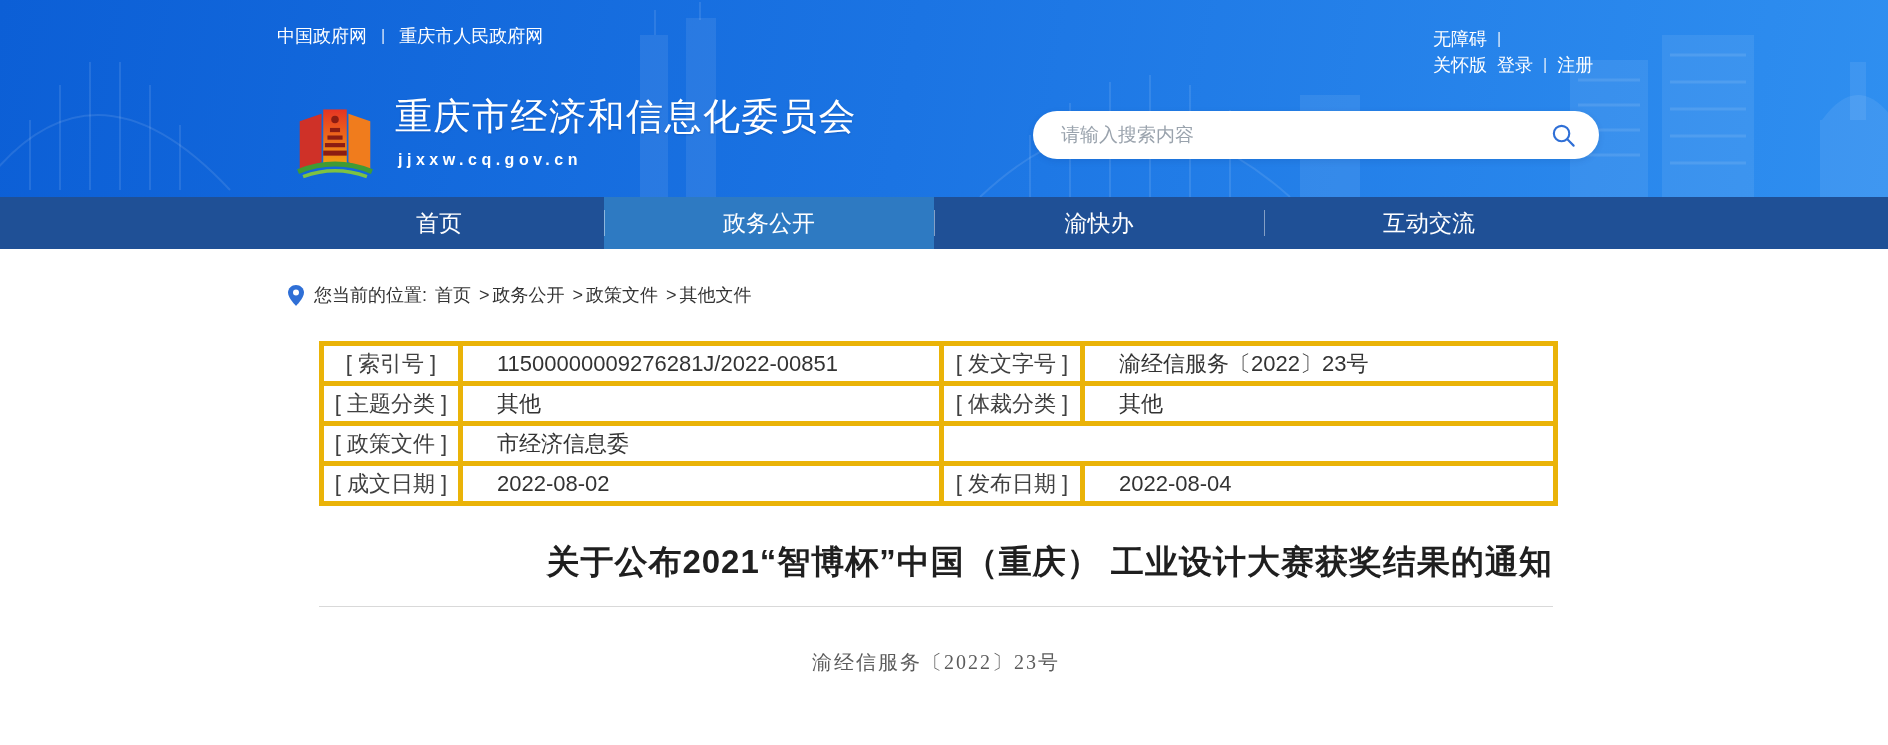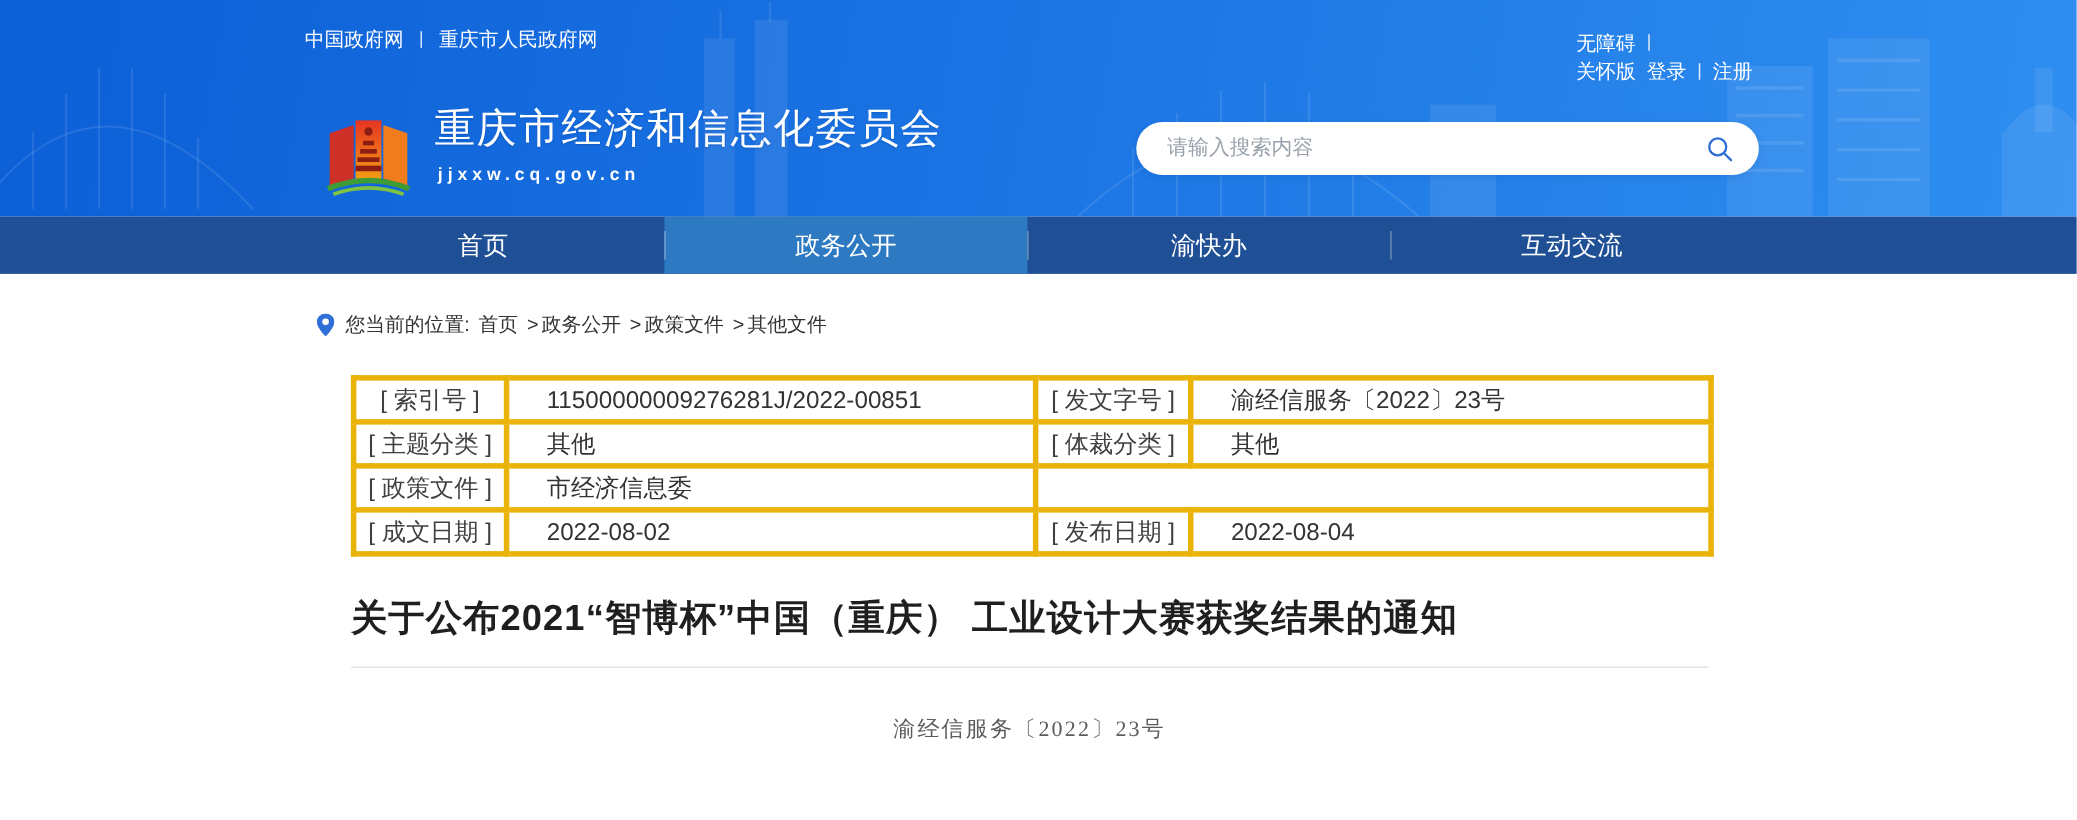--- a/index.html
+++ b/index.html
@@ -53,21 +53,21 @@
   .bc-prefix { margin-right:8px; }
   .bc-sep { margin:0 3px 0 8px; color:#333; }
 
   .meta-table { position:absolute; left:319px; top:341px; width:1234px;
                 border-collapse:collapse; table-layout:fixed; }
   .meta-table td { border:5px solid #eab308; height:40px; font-size:22px; background:#fff; }
   .meta-table td.lbl { text-align:center; color:#404040; }
   .meta-table td.val { padding-left:34px; color:#333; }
   .c1 { width:139px; } .c2 { width:481px; } .c3 { width:141px; } .c4 { width:473px; }
 
-  .doc-title { position:absolute; left:319px; top:540px; width:1234px; text-align:left;
+  .doc-title { position:absolute; left:319px; top:540px; width:1234px; text-align:right;
                font-size:33px; font-weight:700; color:#1f1f1f; letter-spacing:1px; }
   .title-rule { position:absolute; left:319px; top:606px; width:1234px; height:1px; background:#d9d9d9; }
   .doc-number { position:absolute; left:319px; top:649px; width:1234px; text-align:center;
                 font-size:20px; color:#5c5c5c; letter-spacing:2px;
                 font-family:"Liberation Serif","DejaVu Serif",serif; }
 </style>
 </head>
 <body>
 
 <div class="page">

